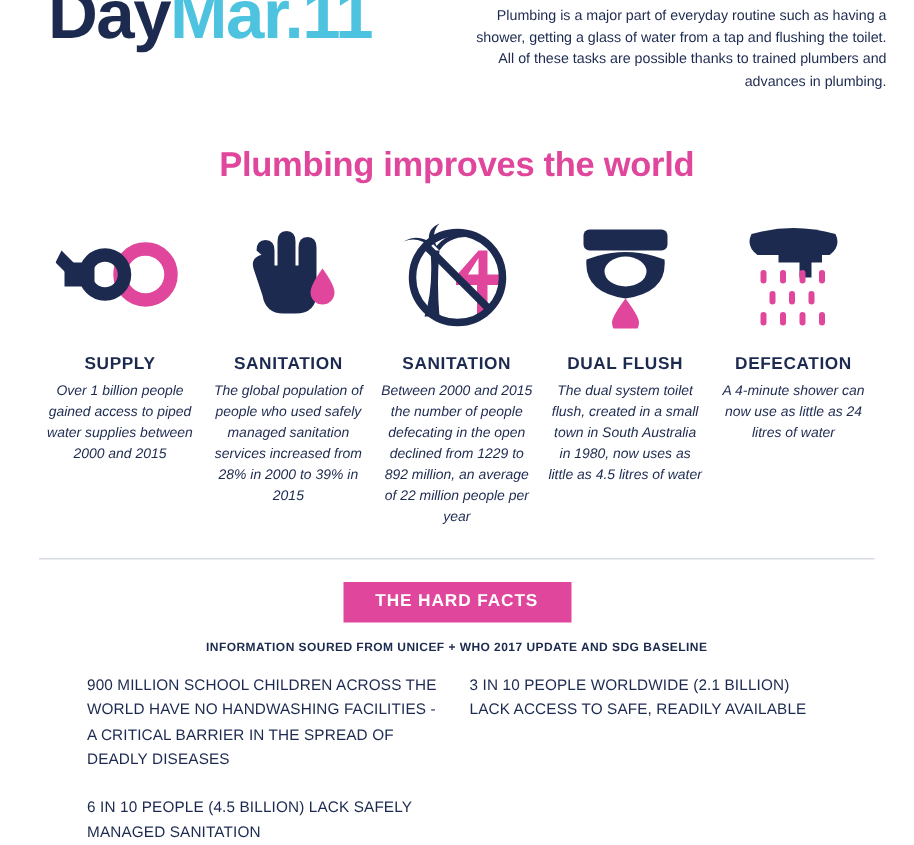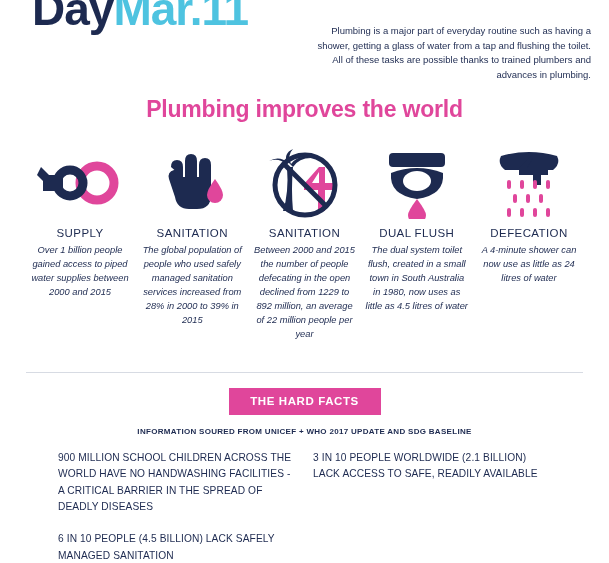--- a/index.html
+++ b/index.html
@@ -32,21 +32,21 @@
     letter-spacing: -1px;
     line-height: 1;
     white-space: nowrap;
   }
   .t-day { color: #1d2a50; }
   .t-mar { color: #4ec3e0; }
 
   .intro {
     position: absolute;
     right: 18px;
-    top: 24px;
+    top: 4px;
     width: 276px;
     text-align: right;
     font-size: 9.5px;
     line-height: 1.55;
     color: #1d2a50;
   }
 
   
   .section-heading {
     text-align: center;
@@ -70,23 +70,23 @@
   }
   .icon-box {
     height: 76px;
     display: flex;
     align-items: center;
     justify-content: center;
   }
   .card-title {
     color: #1d2a50;
     font-size: 11.5px;
-    font-weight: normal;
+    font-weight: bold;
     letter-spacing: 0.4px;
-    margin-top: 6px;
+    margin-top: 16px;
   }
   .card-body {
     color: #1d2a50;
     font-size: 9.3px;
     line-height: 1.5;
     margin-top: 5px;
     padding: 0 2px;
     font-style: italic;
   }
 

